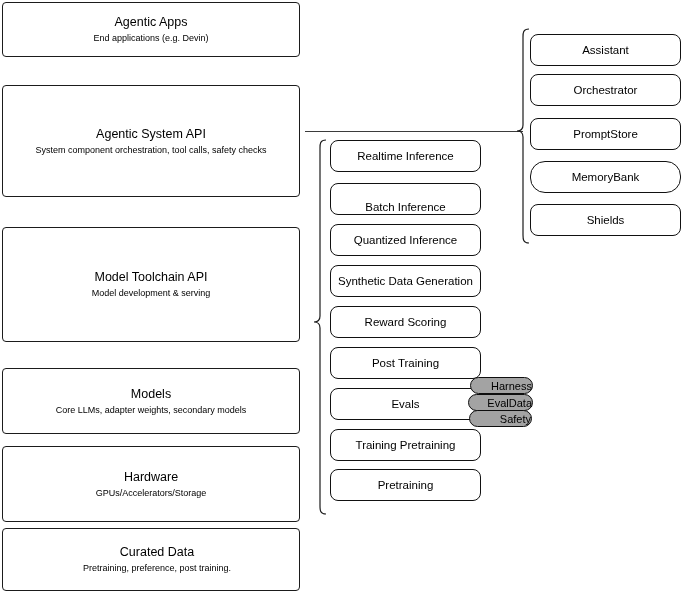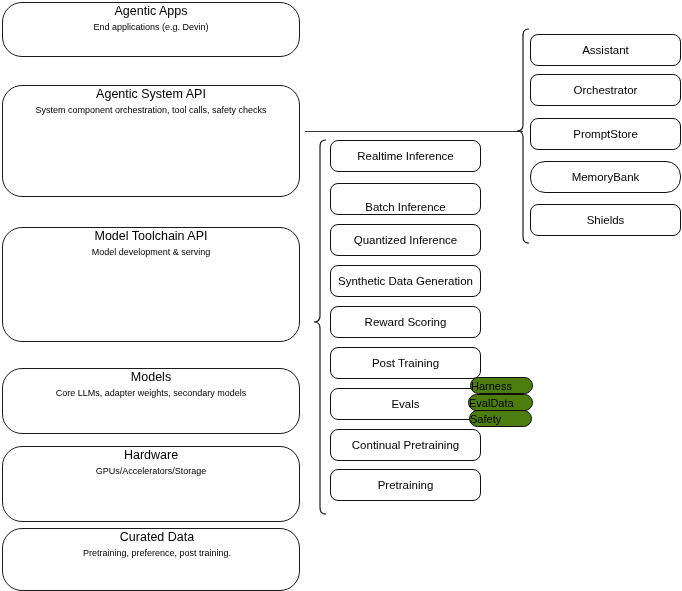--- a/index.html
+++ b/index.html
@@ -5,44 +5,44 @@
   html,body{margin:0;padding:0;}
   body{
     width:682px;height:591px;background:#ffffff;
     font-family:"Liberation Sans", sans-serif;
     color:#000000;overflow:hidden;position:relative;
   }
   #canvas{position:absolute;left:0;top:0;width:682px;height:591px;}
 
   .box{
     position:absolute;box-sizing:border-box;
-    border:1px solid #1b1b1b;border-radius:20px;background:#ffffff;
-    display:flex;flex-direction:column;align-items:center;justify-content:flex-start;
+    border:1px solid #1b1b1b;border-radius:4px;background:#ffffff;
+    display:flex;flex-direction:column;align-items:center;justify-content:center;
     text-align:center;
   }
   .box .title{font-size:12.5px;line-height:16px;color:#000;}
   .box .sub{font-size:9px;line-height:13px;color:#000;margin-top:2px;}
 
   
   .layer{left:2px;width:298px;}
 
   
   .cap{
     height:32px;border-radius:8px;border:1.2px solid #111;
     justify-content:center;
   }
   .cap .title{font-size:11.5px;line-height:14px;}
   .mid{left:330px;width:151px;}
   .right{left:530px;width:151px;}
 
   
   .pill{
     position:absolute;box-sizing:border-box;
-    border:1.3px solid #0e0e0e;border-radius:11px;background:#4d7c0f;
-    display:flex;align-items:center;justify-content:flex-start;
+    border:1.3px solid #0e0e0e;border-radius:11px;background:#a3a3a3;
+    display:flex;align-items:center;justify-content:flex-end;
     font-size:11px;line-height:12px;color:#000;
   }
 
   
   .connector{
     position:absolute;background:#3b3b3b;height:1px;
   }
 
   svg.brace{position:absolute;overflow:visible;}
   svg.brace path{fill:none;stroke:#1b1b1b;stroke-width:1.2;}
@@ -107,21 +107,21 @@
   <div class="box cap mid" style="top:306px;">
     <div class="title">Reward Scoring</div>
   </div>
   <div class="box cap mid" style="top:347px;">
     <div class="title">Post Training</div>
   </div>
   <div class="box cap mid" style="top:388px;">
     <div class="title">Evals</div>
   </div>
   <div class="box cap mid" style="top:429px;">
-    <div class="title">Continual Pretraining</div>
+    <div class="title">Training Pretraining</div>
   </div>
   <div class="box cap mid" style="top:469px;">
     <div class="title">Pretraining</div>
   </div>
 
   <div class="pill" style="left:470px;top:377px;width:63px;height:17px;">
     <span>Harness</span>
   </div>
   <div class="pill" style="left:468px;top:394px;width:65px;height:17px;">
     <span>EvalData</span>

